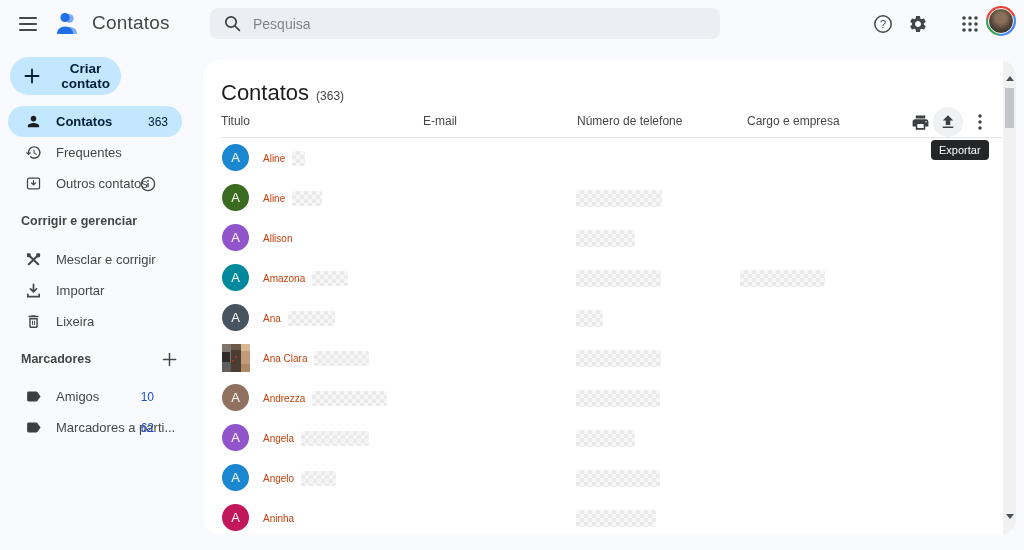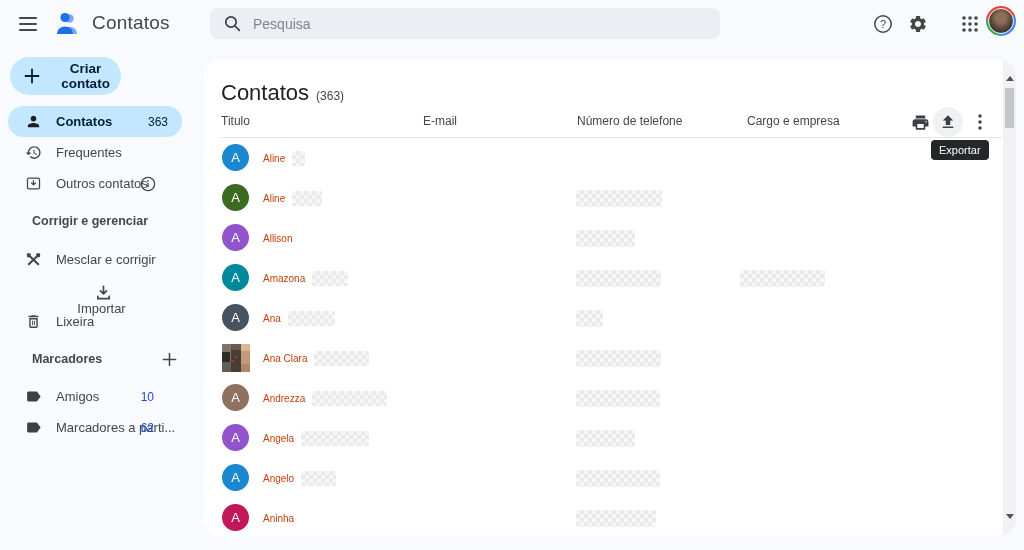--- a/index.html
+++ b/index.html
@@ -24,21 +24,21 @@
   .create-btn { position:absolute; left:10px; top:9px; width:111px; height:38px; border:none; border-radius:19px; background:#c2e7ff; display:flex; align-items:center; gap:10px; padding-left:14px; cursor:pointer; font-family:inherit; }
   .create-btn span { font-size:13.5px; color:#001d35; font-weight:bold; }
   .side-item { position:absolute; left:8px; width:174px; height:31px; display:flex; align-items:center; border-radius:16px; cursor:pointer; }
   .side-item .ic { width:18px; margin-left:17px; display:flex; }
   .side-item .lbl { font-size:13px; color:#444746; margin-left:13px; white-space:nowrap; }
   .side-item.active { background:#c2e7ff; }
   .side-item.active .lbl { color:#001d35; font-weight:bold; }
   .side-item .count { position:absolute; right:14px; font-size:12px; color:#1d4ed8; }
   .side-item.active .count { color:#001d35; }
   .side-item .trail { position:absolute; right:8px; display:flex; }
-  .section-h { position:absolute; left:21px; font-size:12.5px; font-weight:bold; color:#444746;margin-left:11px; }
+  .section-h { position:absolute; left:21px; font-size:12.5px; font-weight:bold; color:#444746; }
   .plus-btn { position:absolute; right:24px; width:22px; height:22px; border:none; background:transparent; cursor:pointer; display:flex; align-items:center; justify-content:center; }
 
   
   .card { position:absolute; left:204px; top:60px; width:812px; height:475px; background:#ffffff; border-radius:16px; overflow:hidden; }
   .card-title { position:absolute; left:17px; top:20px; display:flex; align-items:baseline; gap:7px; }
   .card-title .t { font-size:22px; color:#1f1f1f; }
   .card-title .c { font-size:12px; color:#444746; }
   .colhead { position:absolute; top:54px; font-size:12px; color:#444746; }
   .ch0 { left:17px; } .ch1 { left:219px; } .ch2 { left:373px; } .ch3 { left:543px; }
   .icon-btn { position:absolute; width:28px; height:28px; border:none; background:transparent; cursor:pointer; display:flex; align-items:center; justify-content:center; border-radius:50%; }
@@ -197,21 +197,21 @@
           <g stroke="#444746" stroke-width="2.2" stroke-linecap="round">
             <line x1="4" y1="4.5" x2="14" y2="14"></line>
             <line x1="14" y1="4.5" x2="4" y2="14"></line>
           </g>
           <rect x="2" y="2.5" width="4" height="4" rx="1" fill="#444746"></rect>
           <rect x="12" y="2.5" width="4" height="4" rx="1" fill="#444746"></rect>
         </svg>
     </span>
     <span class="lbl">Mesclar e corrigir</span>
   </div>
-  <div class="side-item" style="top:236px;flex-direction:column;">
+  <div class="side-item" style="top:227px;">
     <span class="ic">
       <svg width="17" height="17" viewBox="0 0 18 18">
           <path d="M3 13v2.5h12V13" fill="none" stroke="#444746" stroke-width="1.8" stroke-linecap="round"></path>
           <path d="M9 2.5V10M5.8 7.2 9 10.4l3.2-3.2" fill="none" stroke="#444746" stroke-width="1.8" stroke-linecap="round" stroke-linejoin="round"></path>
         </svg>
     </span>
     <span class="lbl">Importar</span>
   </div>
   <div class="side-item" style="top:258px;">
     <span class="ic">

